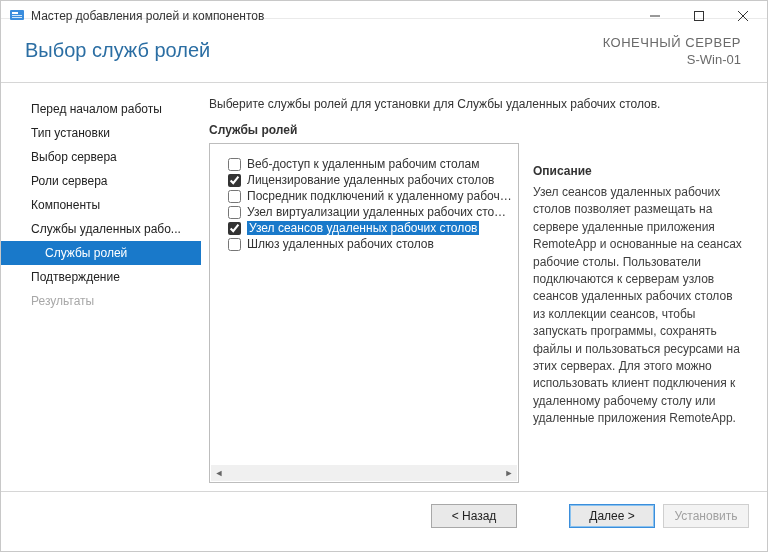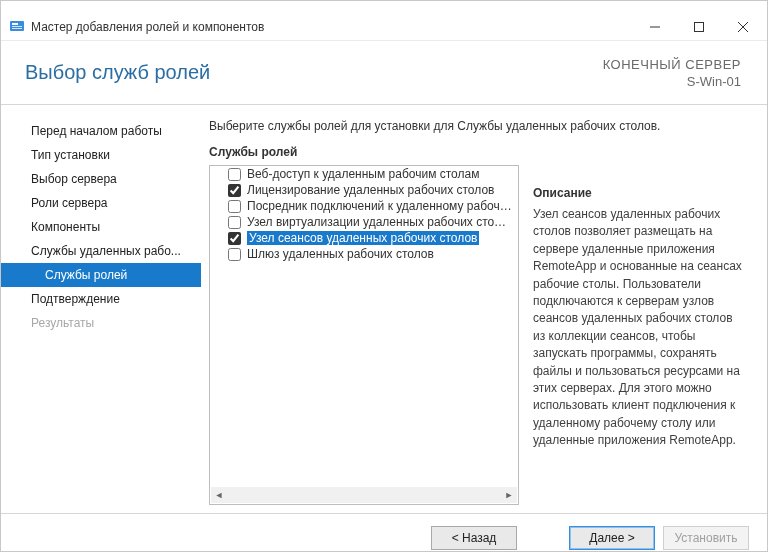--- a/index.html
+++ b/index.html
@@ -9,21 +9,21 @@
     font-size: 12px;
     color: #333;
     background: #fff;
     width: 768px;
     height: 552px;
     overflow: hidden;
     border: 1px solid #c8c8c8;
   }
   
   .titlebar {
-    height: 40px;
+    height: 18px;
     display: flex;
     align-items: center;
     padding: 12px 2px 0 8px;
     border-bottom: 1px solid #eaeaea;
   }
   .titlebar .app-icon {
     width: 16px; height: 16px;
     margin-right: 6px;
     display: inline-flex;
   }
@@ -114,21 +114,21 @@
   .col-title {
     font-weight: 600;
     font-size: 12px;
     margin-bottom: 6px;
   }
   .listbox {
     border: 1px solid #bdbdbd;
     flex: 1;
     overflow: hidden;
     position: relative;
-    padding: 0 0;
+    padding: 12px 0;
     background: #fff;
   }
   .role-item {
     display: flex;
     align-items: center;
     padding: 1px 6px 1px 18px;
     font-size: 12px;
     white-space: nowrap;
     overflow: hidden;
   }

